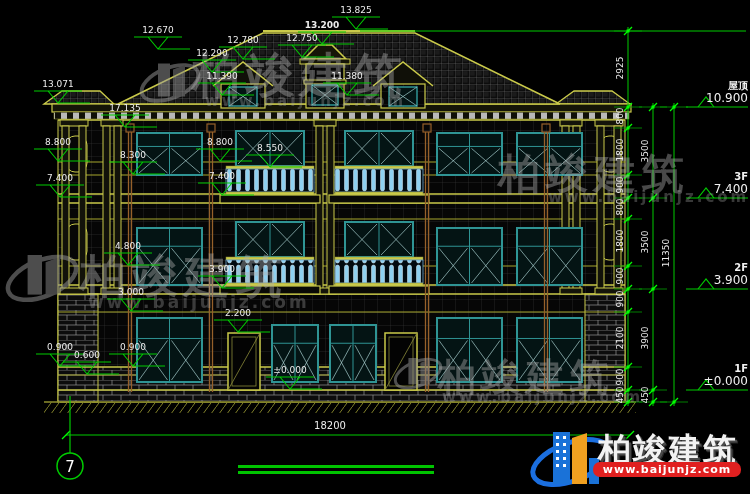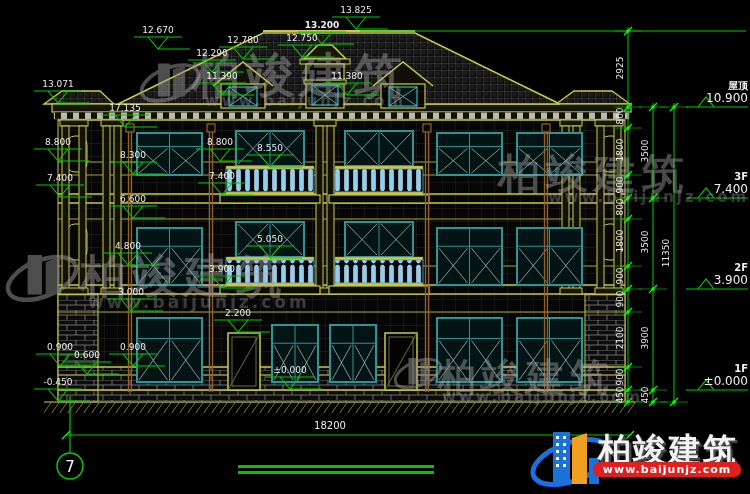--- a/index.html
+++ b/index.html
@@ -452,32 +452,20 @@
           <path d="M2 1 H50 M16 1 L26 13 L36 1 M26 13 H58" fill="none" stroke="#00cc00" stroke-width="1.1"></path>
         </svg>
         <span>7.400</span>
       </div>
       <div class="emark" style="left: 196px; top: 172px;">
         <svg width="64" height="16" viewBox="0 0 64 16">
           <path d="M2 1 H50 M16 1 L26 13 L36 1 M26 13 H58" fill="none" stroke="#00cc00" stroke-width="1.1"></path>
         </svg>
         <span>7.400</span>
       </div>
-      <div class="emark" style="left: 107px; top: 195px;">
-        <svg width="64" height="16" viewBox="0 0 64 16">
-          <path d="M2 1 H50 M16 1 L26 13 L36 1 M26 13 H58" fill="none" stroke="#00cc00" stroke-width="1.1"></path>
-        </svg>
-        <span>6.600</span>
-      </div>
-      <div class="emark" style="left: 244px; top: 235px;">
-        <svg width="64" height="16" viewBox="0 0 64 16">
-          <path d="M2 1 H50 M16 1 L26 13 L36 1 M26 13 H58" fill="none" stroke="#00cc00" stroke-width="1.1"></path>
-        </svg>
-        <span>5.050</span>
-      </div>
       <div class="emark" style="left: 102px; top: 242px;">
         <svg width="64" height="16" viewBox="0 0 64 16">
           <path d="M2 1 H50 M16 1 L26 13 L36 1 M26 13 H58" fill="none" stroke="#00cc00" stroke-width="1.1"></path>
         </svg>
         <span>4.800</span>
       </div>
       <div class="emark" style="left: 196px; top: 265px;">
         <svg width="64" height="16" viewBox="0 0 64 16">
           <path d="M2 1 H50 M16 1 L26 13 L36 1 M26 13 H58" fill="none" stroke="#00cc00" stroke-width="1.1"></path>
         </svg>
@@ -511,26 +499,20 @@
         <svg width="64" height="16" viewBox="0 0 64 16">
           <path d="M2 1 H50 M16 1 L26 13 L36 1 M26 13 H58" fill="none" stroke="#00cc00" stroke-width="1.1"></path>
         </svg>
         <span>0.900</span>
       </div>
       <div class="emark" style="left: 264px; top: 366px;">
         <svg width="64" height="16" viewBox="0 0 64 16">
           <path d="M2 1 H50 M16 1 L26 13 L36 1 M26 13 H58" fill="none" stroke="#00cc00" stroke-width="1.1"></path>
         </svg>
         <span>±0.000</span>
-      </div>
-      <div class="emark" style="left: 32px; top: 378px;">
-        <svg width="64" height="16" viewBox="0 0 64 16">
-          <path d="M2 1 H50 M16 1 L26 13 L36 1 M26 13 H58" fill="none" stroke="#00cc00" stroke-width="1.1"></path>
-        </svg>
-        <span>-0.450</span>
       </div>
       <div class="dimv" style="left: 603px; top: 63px;">2925</div>
       <div class="dimv" style="left: 603px; top: 111px;">800</div>
       <div class="dimv" style="left: 603px; top: 145px;">1800</div>
       <div class="dimv" style="left: 603px; top: 180px;">900</div>
       <div class="dimv" style="left: 603px; top: 202px;">800</div>
       <div class="dimv" style="left: 603px; top: 236px;">1800</div>
       <div class="dimv" style="left: 603px; top: 271px;">900</div>
       <div class="dimv" style="left: 603px; top: 294px;">900</div>
       <div class="dimv" style="left: 603px; top: 333px;">2100</div>

